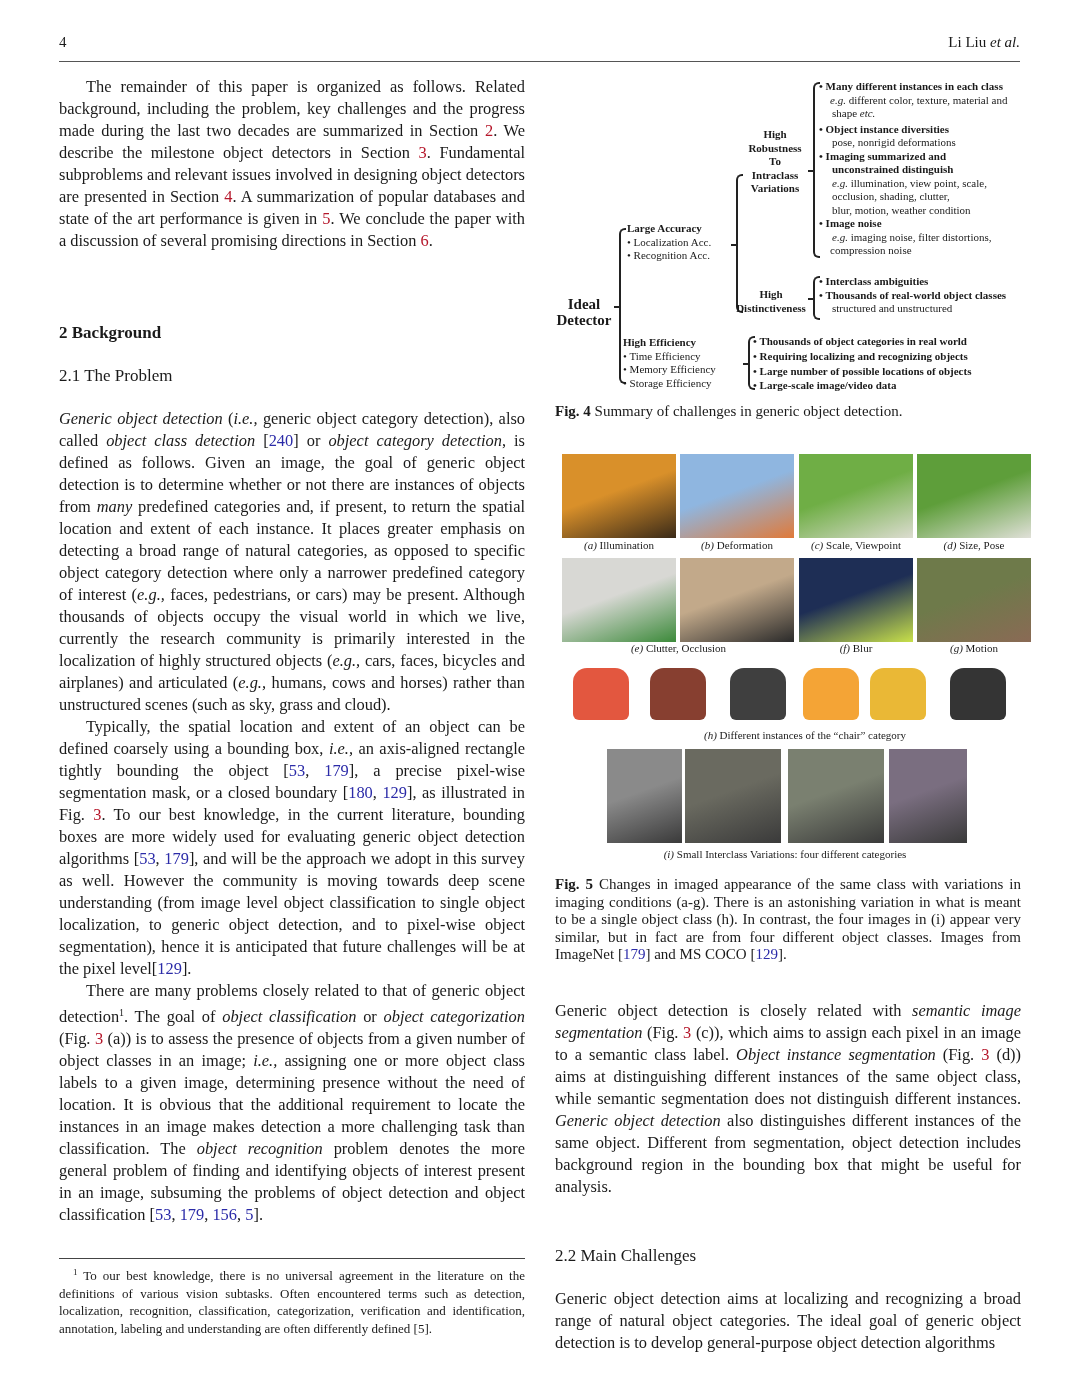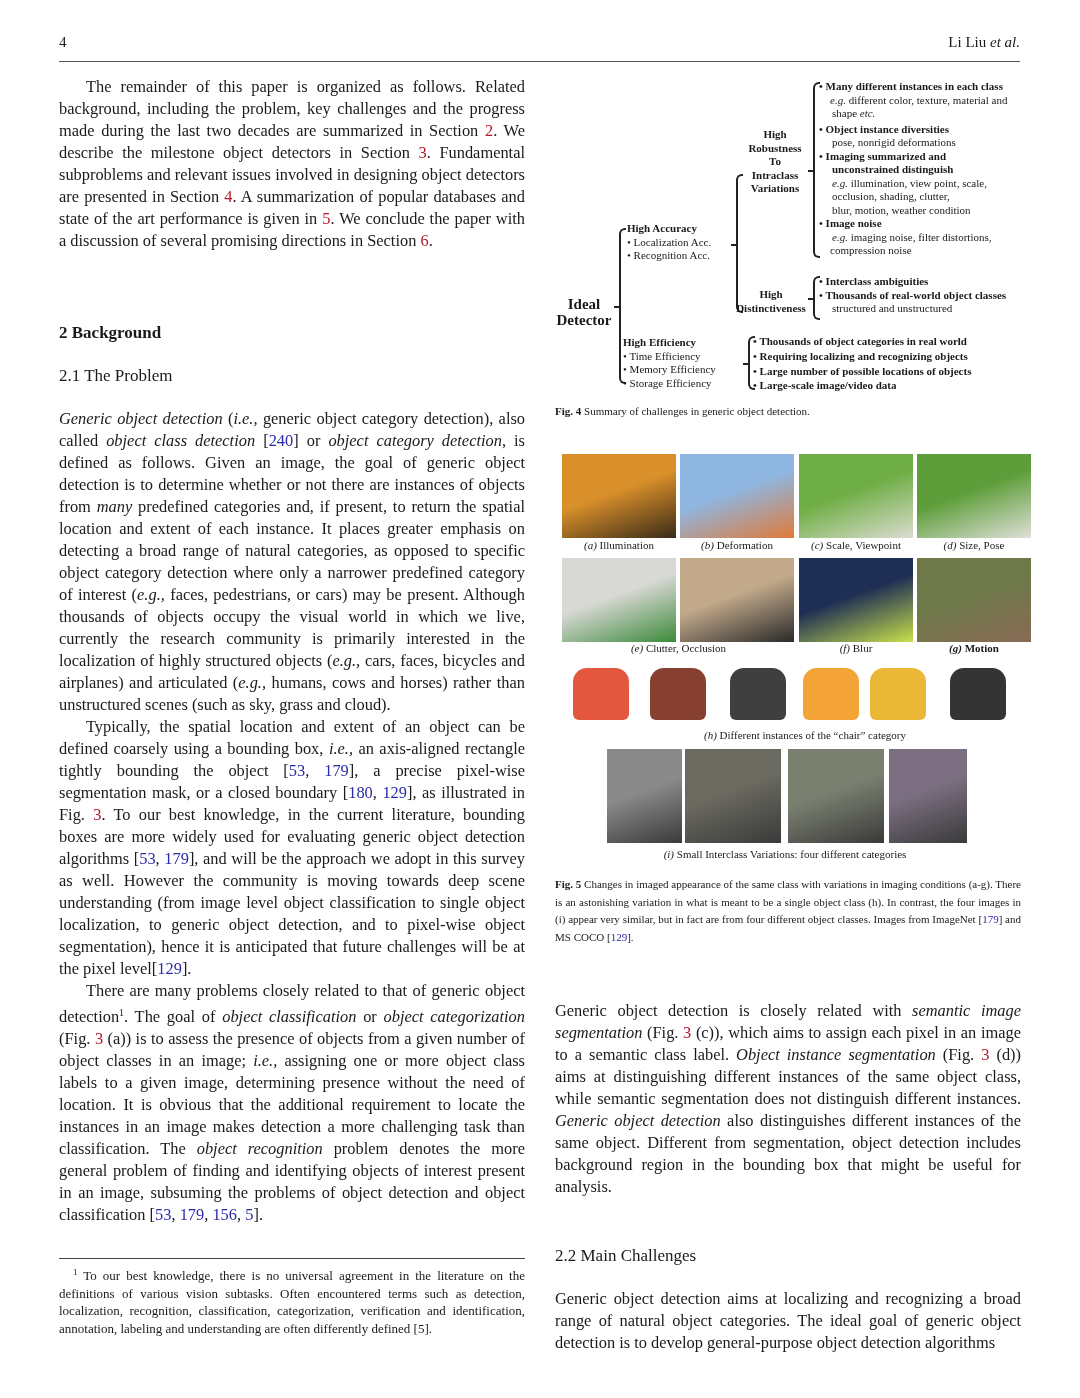--- a/index.html
+++ b/index.html
@@ -27,21 +27,21 @@
   .footnote { left:59px; width:466px; top:1264px; font-size:13px; line-height:17.5px; text-align:justify; }
   .footnote sup { font-size:9px; }
 
   
   .diag { font-size:11px; line-height:13.5px; }
   .diag .b { font-weight:bold; }
   .brace { position:absolute; border:2px solid #222; border-right:none; border-radius:6px 0 0 6px; }
   .brace::after { content:""; position:absolute; left:-7px; top:50%; width:6px; height:2px; background:#222; }
   .ideal { font-size:15px; font-weight:bold; line-height:16px; text-align:center;font-family:Liberation Serif, serif; }
 
-  .cap { font-size:11px; line-height:17.5px; text-align:justify; }
+  .cap { font-size:15px; line-height:17.5px; text-align:justify; }
   .cap b { font-weight:bold; }
 
   .img { position:absolute; }
   .imgcap { position:absolute; font-size:11px; text-align:center; white-space:nowrap; }
 </style>
 </head>
 <body>
 
 <div class="abs hdr-num">4</div>
 <div class="abs hdr-auth"><span>Li Liu</span> <i>et al.</i></div>
@@ -67,21 +67,21 @@
 
 <div class="abs diag" style="left:555px; top:78px; width:480px; height:320px;">
 
   <div class="abs ideal" style="left:0px; top:218px; width:58px;">
     <div>Ideal</div>
     <div>Detector</div>
   </div>
   <div class="brace" style="left:64px; top:150px; width:5px; height:152px;"></div>
 
   <div class="abs" style="left:72px; top:144px;">
-    <div class="b">High Accuracy</div>
+    <div class="b">Large Accuracy</div>
     <div>• Localization Acc.</div>
     <div>• Recognition Acc.</div>
   </div>
   <div class="brace" style="left:181px; top:96px; width:5px; height:135px;"></div>
 
   <div class="abs b" style="left:186px; top:50px; width:68px; text-align:center;">
     <div>High</div>
     <div>Robustness</div>
     <div>To</div>
     <div>Intraclass</div>
@@ -142,21 +142,21 @@
     <div class="img" style="left: 244px; top: 4px; width: 114px; height: 84px; background: linear-gradient(160deg, rgb(111, 174, 69) 0%, rgb(111, 174, 69) 45%, rgb(220, 220, 208) 100%);"></div>
     <div class="imgcap" style="left: 244px; top: 89px; width: 114px;"><i>(c)</i> Scale, Viewpoint</div>
     <div class="img" style="left: 362px; top: 4px; width: 114px; height: 84px; background: linear-gradient(160deg, rgb(94, 158, 58) 0%, rgb(94, 158, 58) 45%, rgb(224, 224, 216) 100%);"></div>
     <div class="imgcap" style="left: 362px; top: 89px; width: 114px;"><i>(d)</i> Size, Pose</div>
     <div class="img" style="left: 7px; top: 108px; width: 114px; height: 84px; background: linear-gradient(160deg, rgb(216, 216, 212) 0%, rgb(216, 216, 212) 45%, rgb(60, 138, 58) 100%);"></div>
     <div class="img" style="left: 125px; top: 108px; width: 114px; height: 84px; background: linear-gradient(160deg, rgb(194, 169, 138) 0%, rgb(194, 169, 138) 45%, rgb(42, 42, 42) 100%);"></div>
     <div class="img" style="left: 244px; top: 108px; width: 114px; height: 84px; background: linear-gradient(160deg, rgb(30, 46, 85) 0%, rgb(30, 46, 85) 45%, rgb(200, 224, 74) 100%);"></div>
     <div class="img" style="left: 362px; top: 108px; width: 114px; height: 84px; background: linear-gradient(160deg, rgb(110, 122, 74) 0%, rgb(110, 122, 74) 45%, rgb(138, 106, 85) 100%);"></div>
     <div class="imgcap" style="left: 7px; top: 192px; width: 233px;"><i>(e)</i> Clutter, Occlusion</div>
     <div class="imgcap" style="left: 244px; top: 192px; width: 114px;"><i>(f)</i> Blur</div>
-    <div class="imgcap" style="left: 362px; top: 192px; width: 114px; font-weight: bold;"><i>(g)</i> Motion</div>
+    <div class="imgcap" style="left: 362px; top: 192px; width: 114px;"><i>(g)</i> Motion</div>
     <div class="img" style="left: 18px; top: 218px; width: 56px; height: 52px; background: rgb(224, 69, 42); border-radius: 14px 14px 6px 6px; opacity: 0.9;"></div>
     <div class="img" style="left: 95px; top: 218px; width: 56px; height: 52px; background: rgb(122, 42, 26); border-radius: 14px 14px 6px 6px; opacity: 0.9;"></div>
     <div class="img" style="left: 175px; top: 218px; width: 56px; height: 52px; background: rgb(42, 42, 42); border-radius: 14px 14px 6px 6px; opacity: 0.9;"></div>
     <div class="img" style="left: 248px; top: 218px; width: 56px; height: 52px; background: rgb(243, 154, 32); border-radius: 14px 14px 6px 6px; opacity: 0.9;"></div>
     <div class="img" style="left: 315px; top: 218px; width: 56px; height: 52px; background: rgb(232, 176, 32); border-radius: 14px 14px 6px 6px; opacity: 0.9;"></div>
     <div class="img" style="left: 395px; top: 218px; width: 56px; height: 52px; background: rgb(30, 30, 30); border-radius: 14px 14px 6px 6px; opacity: 0.9;"></div>
     <div class="imgcap" style="left: 120px; top: 279px; width: 260px;"><i>(h)</i> Different instances of the “chair” category</div>
     <div class="img" style="left: 52px; top: 299px; width: 75px; height: 94px; background: linear-gradient(160deg, rgb(138, 138, 138) 0%, rgb(138, 138, 138) 45%, rgb(58, 58, 58) 100%);"></div>
     <div class="img" style="left: 130px; top: 299px; width: 96px; height: 94px; background: linear-gradient(160deg, rgb(106, 106, 96) 0%, rgb(106, 106, 96) 45%, rgb(58, 58, 58) 100%);"></div>
     <div class="img" style="left: 233px; top: 299px; width: 96px; height: 94px; background: linear-gradient(160deg, rgb(122, 128, 112) 0%, rgb(122, 128, 112) 45%, rgb(58, 58, 58) 100%);"></div>

